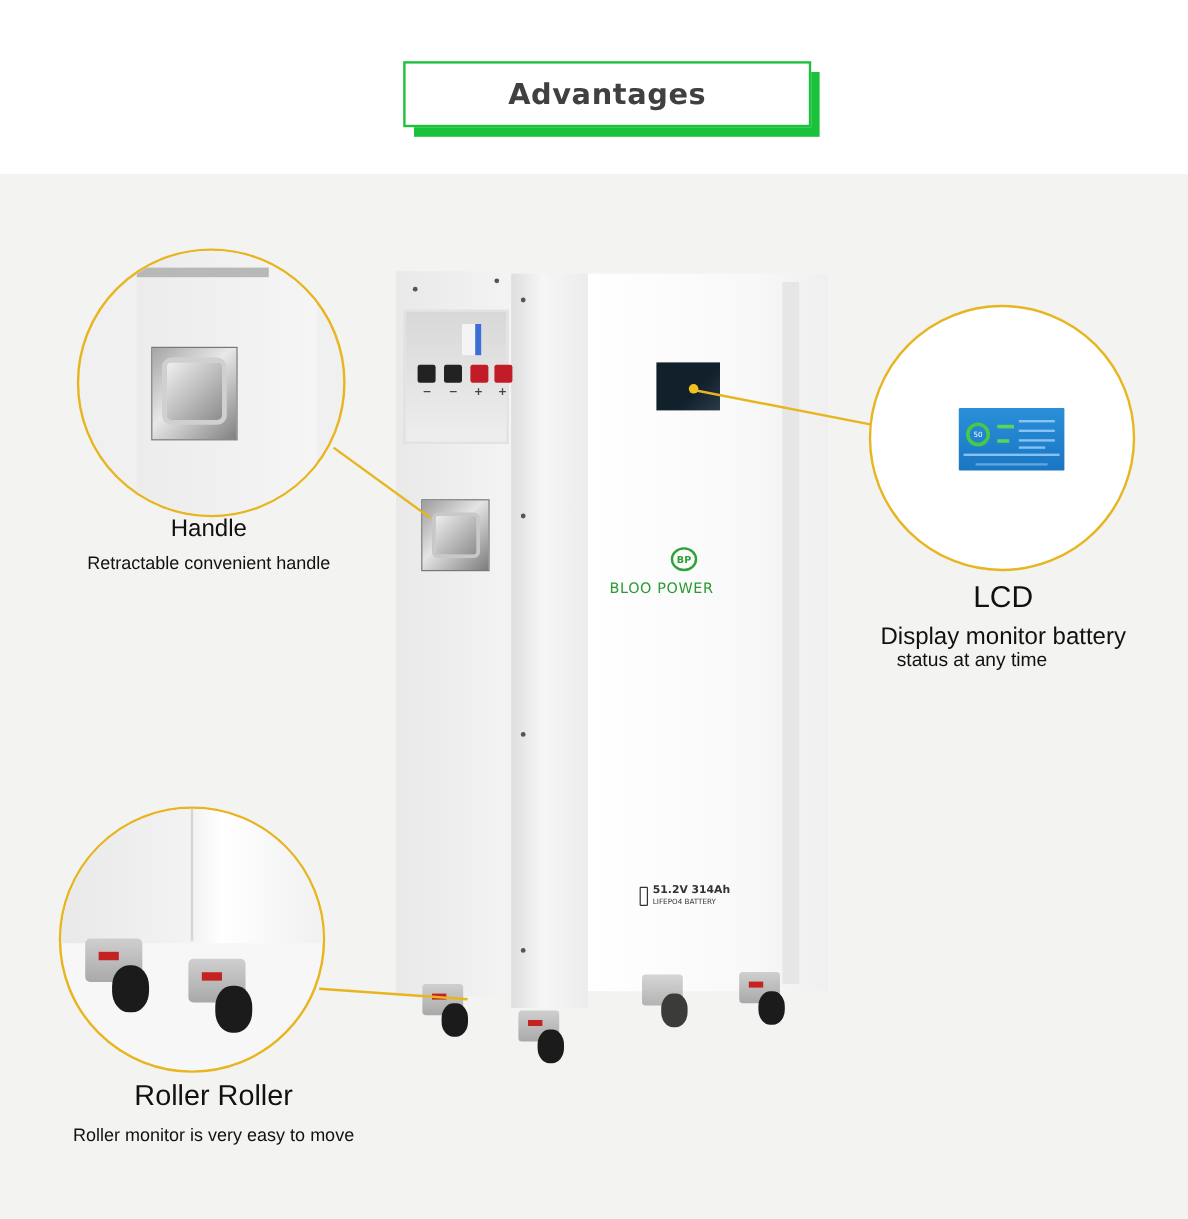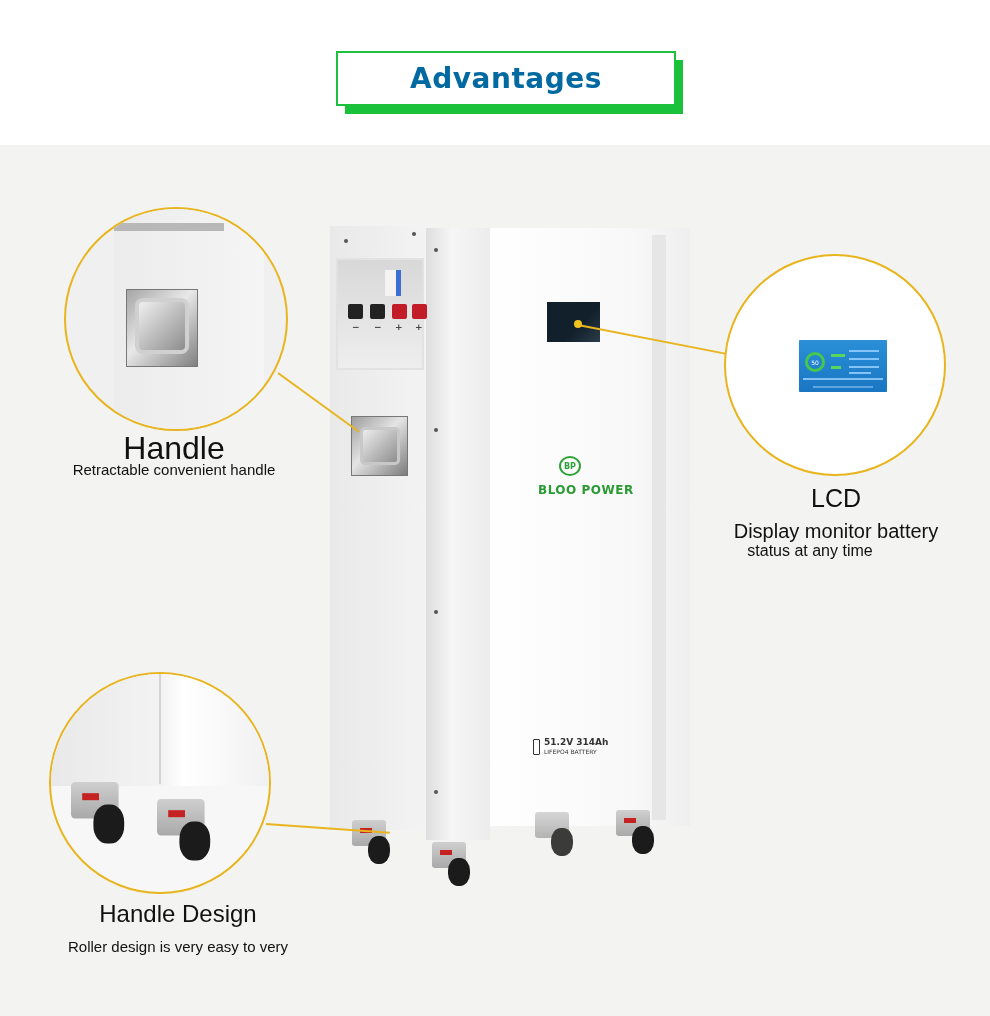--- a/index.html
+++ b/index.html
@@ -2,39 +2,39 @@
 <html><head>
 <meta charset="utf-8">
 <style>
   * { box-sizing: border-box; margin: 0; padding: 0; }
   body { width: 990px; height: 1016px; background: #ffffff; font-family: "DejaVu Sans", sans-serif; position: relative; overflow: hidden; }
   .top-band { position: absolute; left: 0; top: 0; width: 990px; height: 145px; background: #ffffff; }
   .main-band { position: absolute; left: 0; top: 145px; width: 990px; height: 871px; background: #f3f3f1; }
 
   .title-shadow { position: absolute; left: 345px; top: 60px; width: 338px; height: 54px; background: #19c23a; }
   .title-box { position: absolute; left: 336px; top: 51px; width: 340px; height: 55px; background: #ffffff; border: 2px solid #1ec13e; display: flex; align-items: center; justify-content: center; }
-  .title-text { color: #0369a1; font-weight: bold; font-size: 28px; letter-spacing: 0.5px; }
+  .title-text { color: #404040; font-weight: bold; font-size: 24px; letter-spacing: 0.5px; }
 
   
   .cab-left { position: absolute; left: 330px; top: 226px; width: 102px; height: 604px; background: linear-gradient(90deg,#e9e9e9,#f4f4f4); }
   .cab-left-edge { position: absolute; left: 426px; top: 228px; width: 64px; height: 612px; background: linear-gradient(90deg,#dedede,#f6f6f6 40%,#ececec); }
   .cab-front { position: absolute; left: 490px; top: 228px; width: 200px; height: 598px; background: linear-gradient(90deg,#ffffff,#f8f8f8 70%,#efefef); }
   .cab-right-strip { position: absolute; left: 652px; top: 235px; width: 14px; height: 585px; background: #e6e6e6; }
   .port-bay { position: absolute; left: 336px; top: 258px; width: 88px; height: 112px; background: linear-gradient(180deg,#d8d8d8,#eeeeee); border: 2px solid #e2e2e2; }
   .breaker { position: absolute; left: 385px; top: 270px; width: 16px; height: 26px; background: #f4f4f4; border-right: 5px solid #3b6fd6; }
   .terminal { position: absolute; top: 304px; width: 15px; height: 15px; border-radius: 2px; }
   .terminal.neg { background: #222; }
   .terminal.pos { background: #c21c28; }
   .term-sign { position: absolute; top: 322px; font-size: 9px; color: #444; font-weight: bold; }
   .screw { position: absolute; width: 4px; height: 4px; border-radius: 50%; background: #555; }
   .handle-plate { position: absolute; left: 351px; top: 416px; width: 57px; height: 60px; background: linear-gradient(135deg,#9d9d9d,#e4e4e4 45%,#7c7c7c); border: 1px solid #777; }
   .handle-inner { position: absolute; left: 8px; top: 10px; width: 40px; height: 38px; border: 3px solid #c8c8c8; border-radius: 5px; background: linear-gradient(135deg,#ededed,#8f8f8f); }
   .lcd-small { position: absolute; left: 547px; top: 302px; width: 53px; height: 40px; background: linear-gradient(135deg,#12202c 60%,#2b3b48); }
   .logo-icon { position: absolute; left: 559px; top: 456px; width: 22px; height: 20px; border: 2px solid #2da238; border-radius: 50%; font-size: 8px; font-weight: bold; color: #2da238; display: flex; align-items: center; justify-content: center; }
-  .logo-text { position: absolute; left: 538px; top: 483px; font-size: 12px; font-weight: bold; color: #2a9b33; letter-spacing: 0.5px; }
+  .logo-text { position: absolute; left: 508px; top: 483px; font-size: 12px; font-weight: normal; color: #2a9b33; letter-spacing: 0.5px; }
   .batt-spec { position: absolute; left: 533px; top: 737px; }
   .batt-icon { position: absolute; left: 0; top: 2px; width: 7px; height: 16px; border: 1.5px solid #333; border-radius: 1px; }
   .batt-v { position: absolute; left: 11px; top: 0; font-size: 9px; font-weight: bold; color: #333; white-space: nowrap; }
   .batt-chem { position: absolute; left: 11px; top: 11px; font-size: 6px; color: #333; white-space: nowrap; }
 
   .wheel { position: absolute; width: 40px; height: 44px; }
   .wheel .mount { position: absolute; left: 0; top: 0; width: 34px; height: 26px; background: linear-gradient(180deg,#cfcfcf,#a9a9a9); border-radius: 3px; }
   .wheel .red { position: absolute; left: 8px; top: 8px; width: 12px; height: 5px; background: #c52222; }
   .wheel .tire { position: absolute; left: 16px; top: 16px; width: 22px; height: 28px; background: #1b1b1b; border-radius: 45%; }
 
@@ -123,21 +123,21 @@
 </div>
 
 <div class="leader" style="left:278px;top:372px;width:100px;transform:rotate(36deg)"></div>
 <div class="circle" style="left:64px;top:207px;width:224px;height:224px;background:#f0f0f0">
   <div style="position:absolute;left:48px;top:0;width:150px;height:224px;background:linear-gradient(90deg,#ececec,#f5f5f5)"></div>
   <div style="position:absolute;left:48px;top:14px;width:110px;height:8px;background:#b8b8b8"></div>
   <div style="position:absolute;left:60px;top:80px;width:72px;height:78px;background:linear-gradient(135deg,#a5a5a5,#e8e8e8 45%,#808080);border:1px solid #777">
     <div style="position:absolute;left:8px;top:8px;width:54px;height:56px;border:4px solid #d0d0d0;border-radius:8px;background:linear-gradient(135deg,#f0f0f0,#8d8d8d)"></div>
   </div>
 </div>
-<div class="cap-title" style="left:64px;top:430px;width:220px;font-size:32px">Handle</div>
+<div class="cap-title" style="left:64px;top:430px;width:220px;font-size:20px">Handle</div>
 <div class="cap-desc" style="left:40px;top:461px;width:268px;font-size:15px">Retractable convenient handle</div>
 
 <div class="leader" style="left:578px;top:324px;width:150px;transform:rotate(11deg)"></div>
 <div class="dot" style="left:574px;top:320px"></div>
 <div class="circle" style="left:724px;top:254px;width:222px;height:222px">
   <div class="lcd-big">
     <div class="lcd-gauge">50</div>
     <div class="lcd-green" style="left:32px;top:14px;width:14px"></div>
     <div class="lcd-green" style="left:32px;top:26px;width:10px"></div>
     <div class="lcd-row" style="left:50px;top:10px;width:30px"></div>
@@ -160,14 +160,14 @@
       <div class="mount"></div>
       <div class="red"></div>
       <div class="tire"></div>
     </div>
   <div class="wheel" style="left:106px;top:125px;transform:scale(1.4);transform-origin:0 0">
       <div class="mount"></div>
       <div class="red"></div>
       <div class="tire"></div>
     </div>
 </div>
-<div class="cap-title" style="left:48px;top:900px;width:260px;font-size:24px">Handle Design</div>
-<div class="cap-desc" style="left:28px;top:938px;width:300px;font-size:15px">Roller design is very easy to very</div>
+<div class="cap-title" style="left:48px;top:900px;width:260px;font-size:24px">Roller Roller</div>
+<div class="cap-desc" style="left:28px;top:938px;width:300px;font-size:15px">Roller monitor is very easy to move</div>
 
 </body></html>

